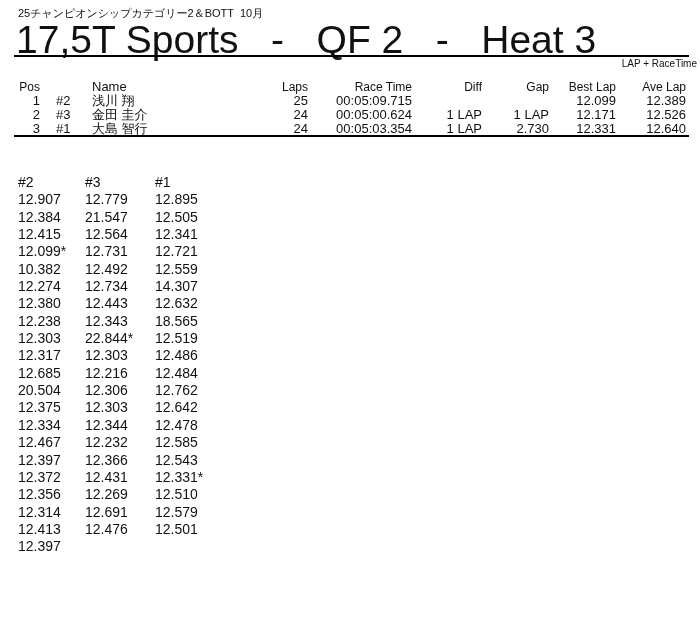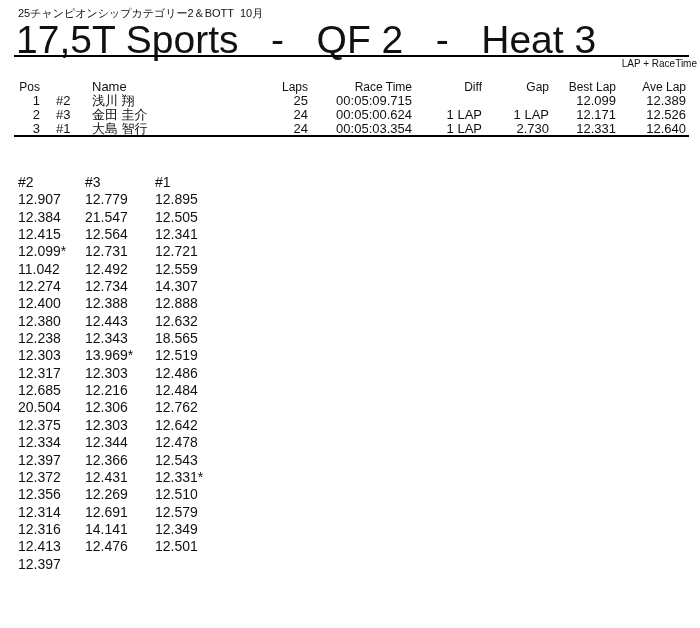--- a/index.html
+++ b/index.html
@@ -187,52 +187,47 @@
     <td>12.341</td>
   </tr>
 
   <tr>
     <td>12.099*</td>
     <td>12.731</td>
     <td>12.721</td>
   </tr>
 
   <tr>
-    <td>11.042</td>
+    <td>10.382</td>
     <td>12.492</td>
     <td>12.559</td>
   </tr>
 
   <tr>
     <td>12.274</td>
     <td>12.734</td>
     <td>14.307</td>
   </tr>
 
-  <tr>
-    <td>12.400</td>
-    <td>12.388</td>
-    <td>12.888</td>
-  </tr>
 
   <tr>
     <td>12.380</td>
     <td>12.443</td>
     <td>12.632</td>
   </tr>
 
   <tr>
     <td>12.238</td>
     <td>12.343</td>
     <td>18.565</td>
   </tr>
 
   <tr>
     <td>12.303</td>
-    <td>13.969*</td>
+    <td>22.844*</td>
     <td>12.519</td>
   </tr>
 
   <tr>
     <td>12.317</td>
     <td>12.303</td>
     <td>12.486</td>
   </tr>
 
   <tr>
@@ -254,20 +249,25 @@
   </tr>
 
   <tr>
     <td>12.334</td>
     <td>12.344</td>
     <td>12.478</td>
   </tr>
 
 
 
+  <tr>
+    <td>12.467</td>
+    <td>12.232</td>
+    <td>12.585</td>
+  </tr>
 
   <tr>
     <td>12.397</td>
     <td>12.366</td>
     <td>12.543</td>
   </tr>
 
   <tr>
     <td>12.372</td>
     <td>12.431</td>
@@ -279,25 +279,20 @@
     <td>12.269</td>
     <td>12.510</td>
   </tr>
 
   <tr>
     <td>12.314</td>
     <td>12.691</td>
     <td>12.579</td>
   </tr>
 
-  <tr>
-    <td>12.316</td>
-    <td>14.141</td>
-    <td>12.349</td>
-  </tr>
 
   <tr>
     <td>12.413</td>
     <td>12.476</td>
     <td>12.501</td>
   </tr>
 
   <tr>
     <td>12.397</td>
     <td></td>

